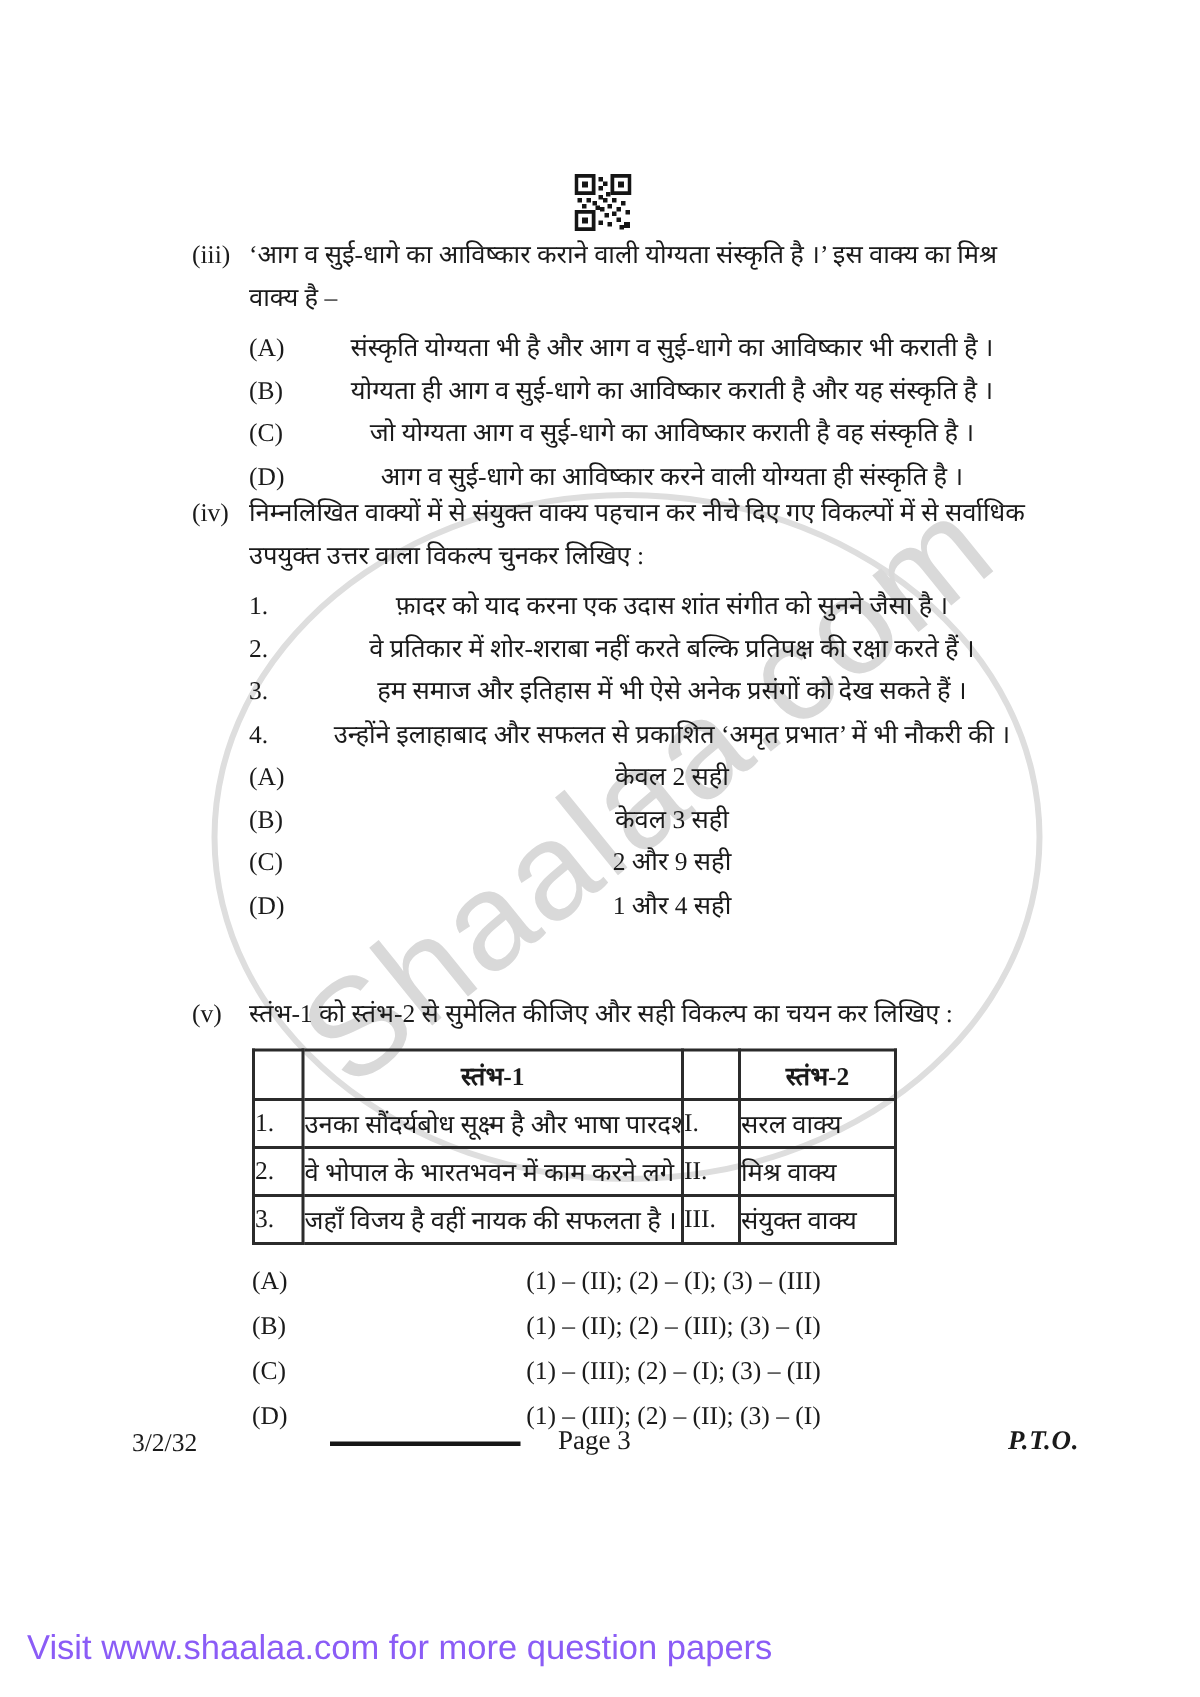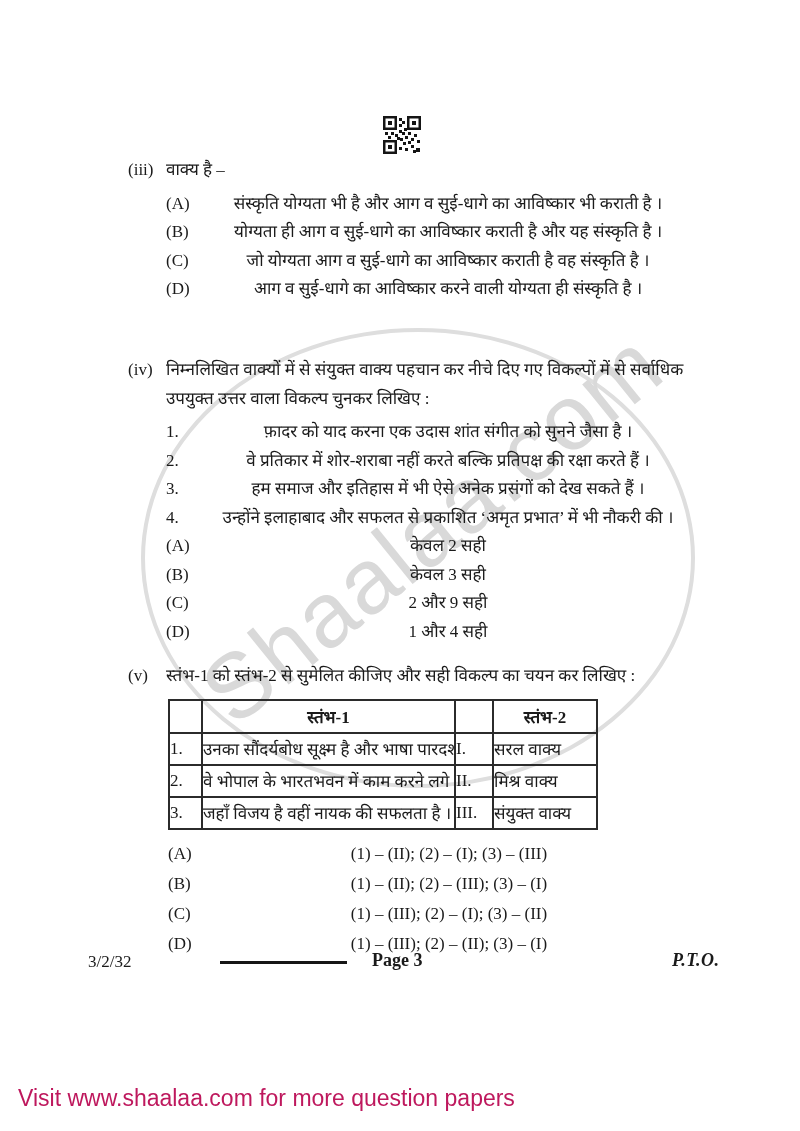--- a/index.html
+++ b/index.html
@@ -43,26 +43,26 @@
   }
   .match-table th{height:31px;font-weight:bold;text-align:center;}
   .match-table td{height:30px;}
   .td-num{padding-left:9px;}
   .td-left{padding-left:12px;}
   .td-rom{padding-left:8px;}
   .td-right{padding-left:10px;}
   
   .f-code{position:absolute;left:88px;top:952px;font-weight:normal;font-size:17px;z-index:2;}
   .f-rule{position:absolute;left:220px;top:961px;width:127px;height:3px;background:#161616;z-index:2;}
-  .f-page{position:absolute;left:372px;top:950px;font-weight:bold;font-size:18px;z-index:2;}
+  .f-page{position:absolute;left:372px;top:950px;font-weight:normal;font-size:18px;z-index:2;}
   .f-pto{position:absolute;left:672px;top:950px;font-weight:bold;font-style:italic;font-size:18px;letter-spacing:.5px;z-index:2;}
   
   .visit{
     position:absolute;left:18px;top:1085px;z-index:2;
-    font-family:"Liberation Sans","DejaVu Sans",sans-serif;font-size:23px;color:#be185d;
+    font-family:"Liberation Sans","DejaVu Sans",sans-serif;font-size:23px;color:#8b5cf6;
   }
 </style>
 </head>
 <body>
 
 <div class="page">
 
   <div class="wm-circle"></div>
   <div class="wm-text">Shaalaa.com</div>
 
@@ -106,20 +106,21 @@
         <rect x="28" y="29" width="3" height="3"></rect>
       <rect x="33" y="32" width="4" height="4"></rect>
         <rect x="30" y="34" width="3" height="3"></rect>
     </g>
   </svg>
 
   <section class="qblock" id="q3" style="top:156px;">
     <div class="qrow">
       <span class="qnum">(iii)</span>
       <div class="qbody">
+        <div class="qline">‘आग व सुई-धागे का आविष्कार कराने वाली योग्यता संस्कृति है ।’ इस वाक्य का मिश्र</div>
         <div class="qline">वाक्य है –</div>
         <div class="optlist">
           <div class="optrow">
             <span class="optlabel">(A)</span>
             <span class="opttext">संस्कृति योग्यता भी है और आग व सुई-धागे का आविष्कार भी कराती है ।</span>
           </div>
           <div class="optrow">
             <span class="optlabel">(B)</span>
             <span class="opttext">योग्यता ही आग व सुई-धागे का आविष्कार कराती है और यह संस्कृति है ।</span>
           </div>
@@ -129,21 +130,21 @@
           </div>
           <div class="optrow">
             <span class="optlabel">(D)</span>
             <span class="opttext">आग व सुई-धागे का आविष्कार करने वाली योग्यता ही संस्कृति है ।</span>
           </div>
         </div>
       </div>
     </div>
   </section>
 
-  <section class="qblock" id="q4" style="top:356px;">
+  <section class="qblock" id="q4" style="top:328px;">
     <div class="qrow">
       <span class="qnum">(iv)</span>
       <div class="qbody">
         <div class="qline">निम्नलिखित वाक्यों में से संयुक्त वाक्य पहचान कर नीचे दिए गए विकल्पों में से सर्वाधिक</div>
         <div class="qline">उपयुक्त उत्तर वाला विकल्प चुनकर लिखिए :</div>
         <div class="stmts">
           <div class="optrow">
             <span class="optlabel">1.</span>
             <span class="opttext">फ़ादर को याद करना एक उदास शांत संगीत को सुनने जैसा है ।</span>
           </div>

